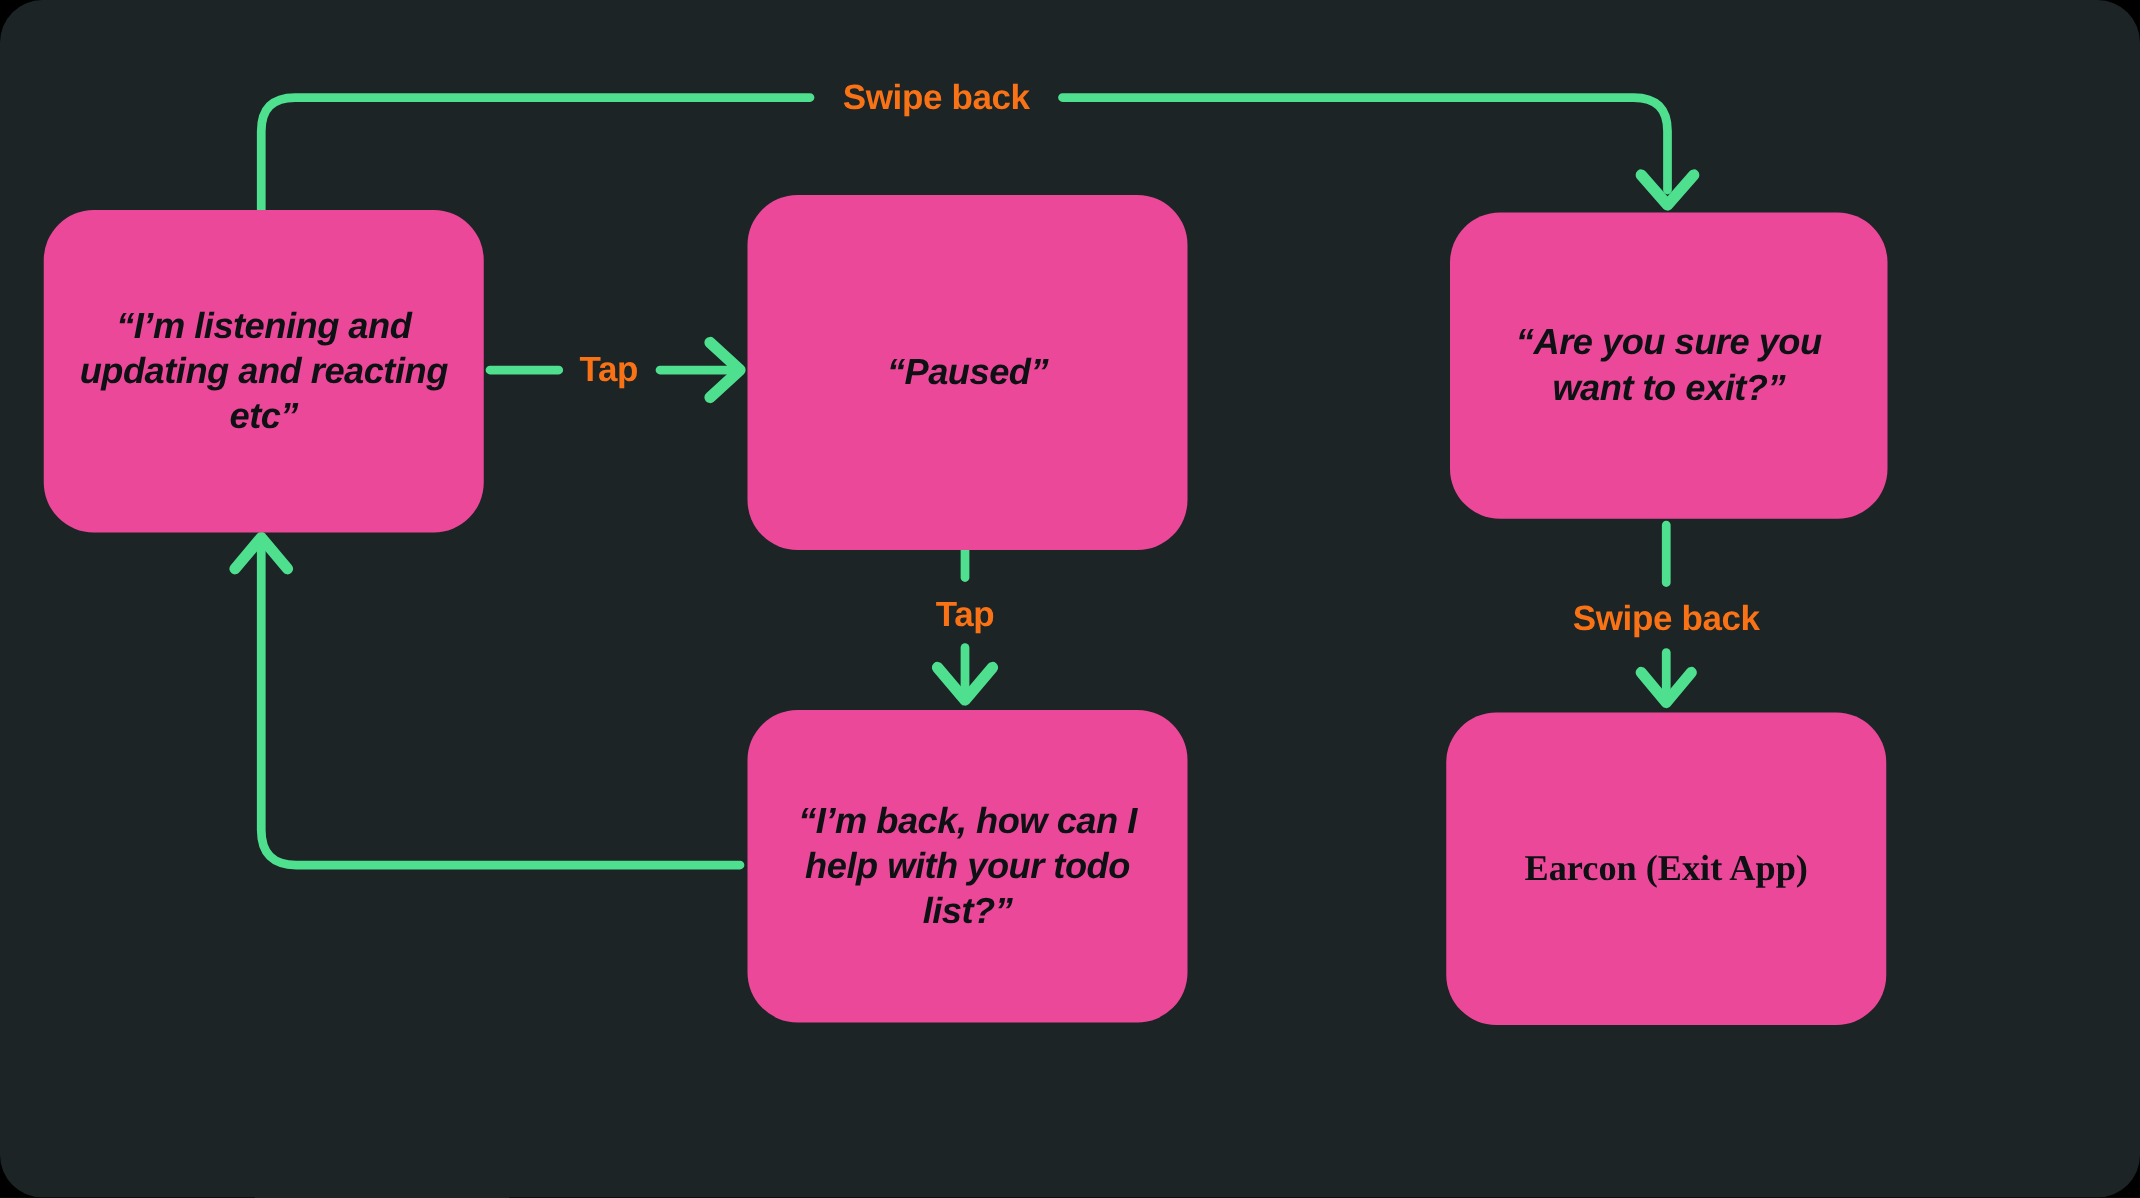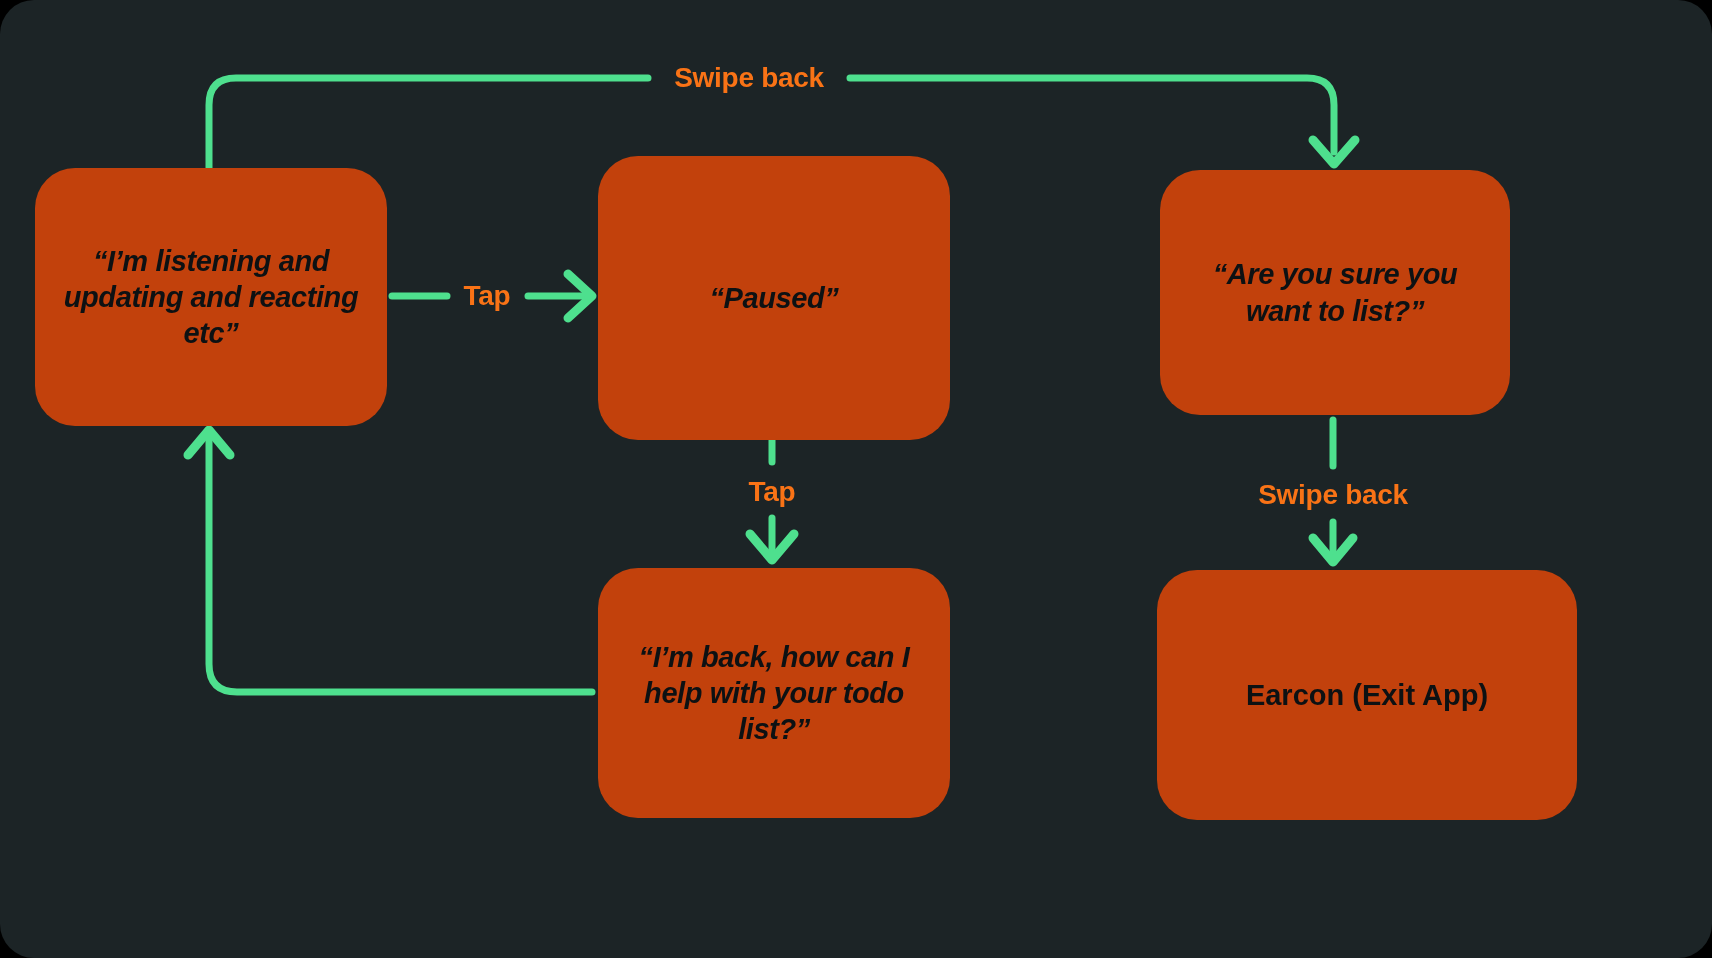--- a/index.html
+++ b/index.html
@@ -24,21 +24,21 @@
   #edges {
     position: absolute;
     left: 0;
     top: 0;
     width: 1712px;
     height: 958px;
     pointer-events: none;
   }
   .node {
     position: absolute;
-    background: #c2410c;
+    background: #ec4899;
     border-radius: 40px;
     display: flex;
     align-items: center;
     justify-content: center;
     box-sizing: border-box;
     padding: 0 22px;
   }
   .node-label {
     color: #0d1113;
     text-align: center;
@@ -101,28 +101,28 @@
 
   <div class="node" style="left:35px; top:168px; width:352px; height:258px;">
     <div class="node-label">“I’m listening and updating and reacting etc”</div>
   </div>
 
   <div class="node" style="left:598px; top:156px; width:352px; height:284px;">
     <div class="node-label">“Paused”</div>
   </div>
 
   <div class="node" style="left:1160px; top:170px; width:350px; height:245px;">
-    <div class="node-label">“Are you sure you want to list?”</div>
+    <div class="node-label">“Are you sure you want to exit?”</div>
   </div>
 
   <div class="node" style="left:598px; top:568px; width:352px; height:250px;justify-content:flex-end;">
     <div class="node-label">“I’m back, how can I help with your todo list?”</div>
   </div>
 
-  <div class="node plain" style="left:1157px; top:570px; width:420px; height:250px;">
+  <div class="node plain" style="left:1157px; top:570px; width:352px; height:250px;font-family:Liberation Serif, serif;">
     <div class="node-label">Earcon (Exit App)</div>
   </div>
 
   <div class="edge-label" style="left:749px; top:78px;">Swipe back</div>
 
   <div class="edge-label" style="left:487px; top:296px;">Tap</div>
 
   <div class="edge-label" style="left:772px; top:492px;">Tap</div>
 
   <div class="edge-label" style="left:1333px; top:495px;">Swipe back</div>

